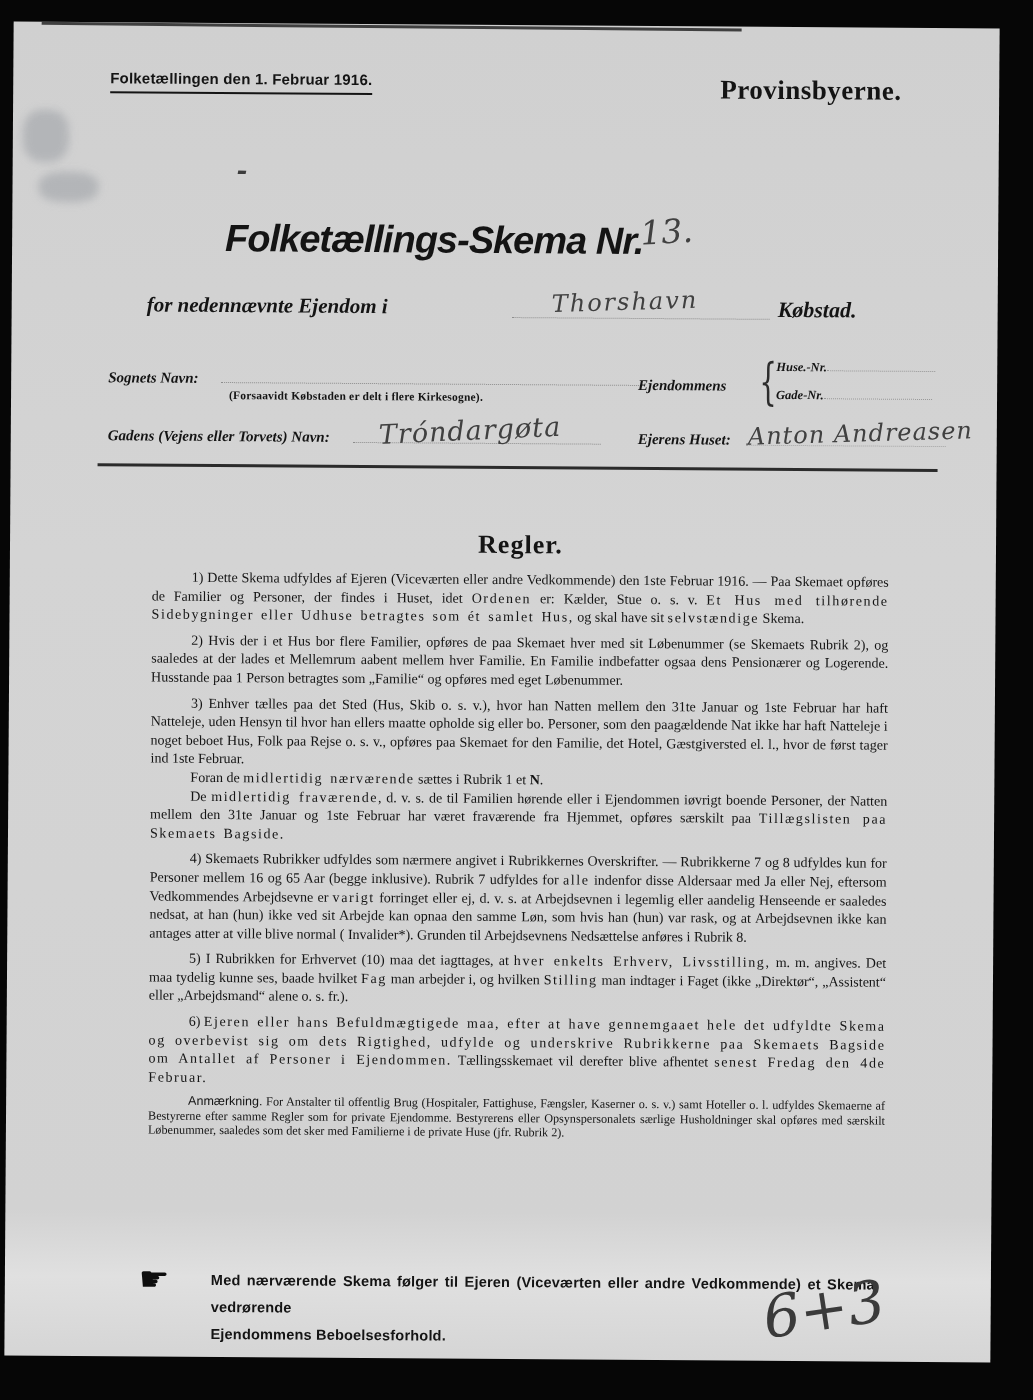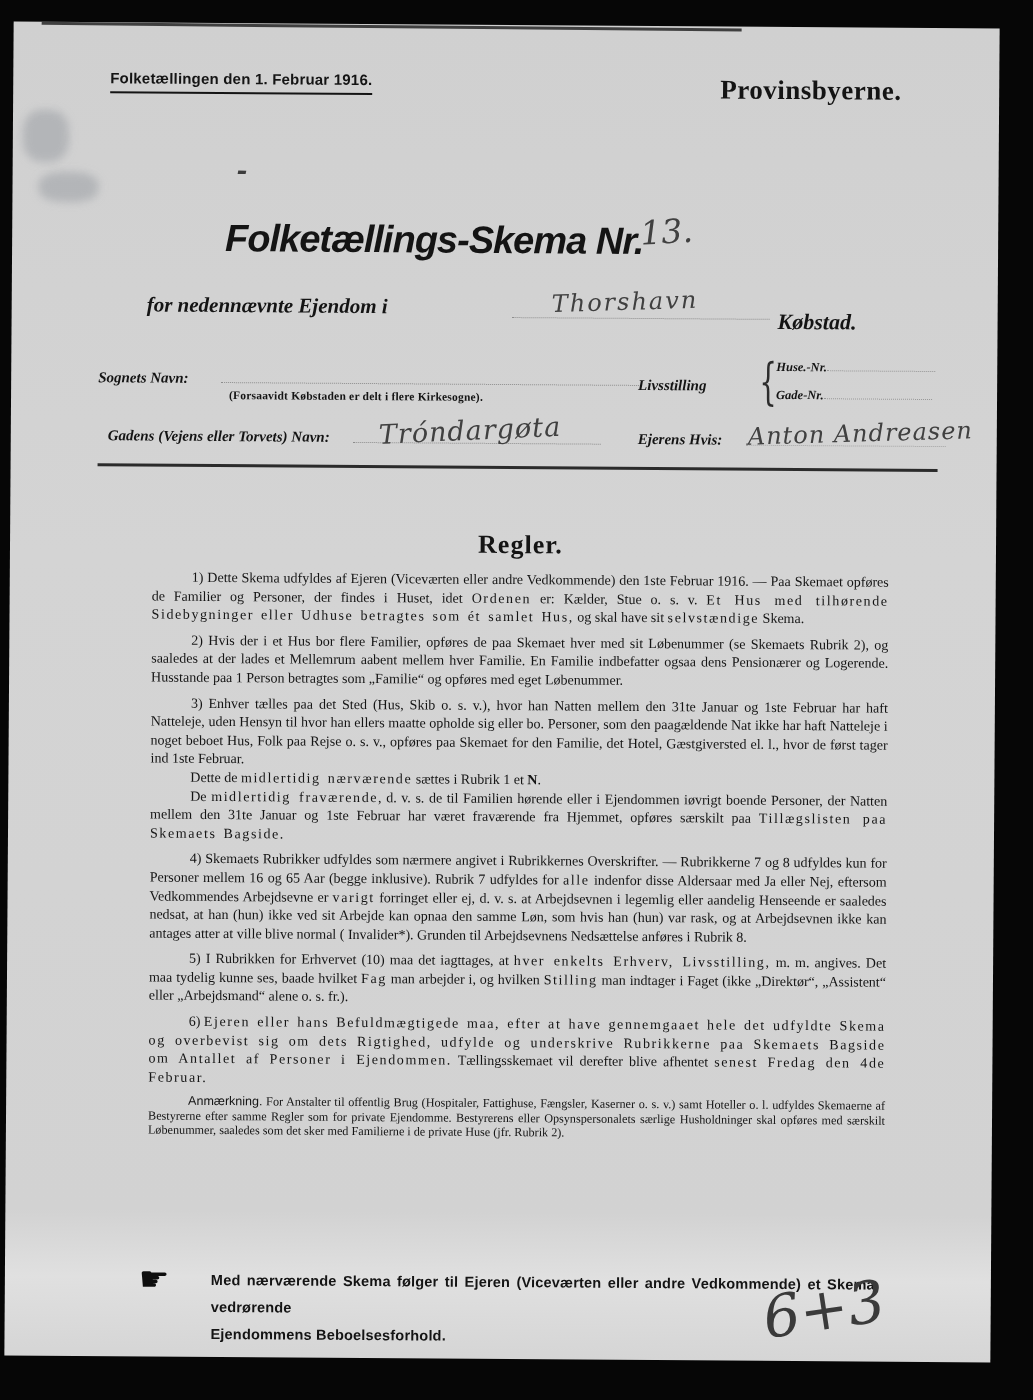--- a/index.html
+++ b/index.html
@@ -20,24 +20,24 @@
                font-size:15px;letter-spacing:.2px;border-bottom:2px solid #141414;padding-bottom:5px;}
   #header-right{left:707px;top:48px;font-weight:bold;font-size:27px;letter-spacing:.5px;}
   #dash-mark{left:224px;top:132px;font-size:26px;color:#3c3c3c;font-weight:bold;}
   #main-title{left:213px;top:194px;font-family:"Liberation Sans",sans-serif;
               font-weight:bold;font-style:italic;font-size:38px;letter-spacing:-1px;}
   .hand{font-family:"DejaVu Serif",serif;font-style:italic;color:#404040;}
   #title-number{left:628px;top:186px;font-size:33px;transform:rotate(-4deg);}
   #subtitle-prefix{left:135px;top:270px;font-weight:bold;font-style:italic;font-size:21px;}
   #subtitle-line{left:500px;top:266px;width:258px;border-bottom:1px dotted #8d8d8d;height:26px;}
   #subtitle-value{left:540px;top:262px;font-size:24px;transform:rotate(-2deg);letter-spacing:2px;}
-  #subtitle-suffix{left:766px;top:282px;font-weight:bold;font-style:italic;font-size:22px;}
+  #subtitle-suffix{left:766px;top:270px;font-weight:bold;font-style:italic;font-size:22px;}
   
   .flabel{font-weight:bold;font-style:italic;font-size:15px;}
-  #sognets-label{left:87px;top:347px;font-family:Liberation Serif, serif;}
+  #sognets-label{left:97px;top:347px;font-family:Liberation Serif, serif;}
   #sognets-line{left:210px;top:339px;width:418px;border-bottom:1px dotted #8d8d8d;height:20px;}
   #sognets-note{left:218px;top:366px;font-weight:bold;font-size:11.5px;letter-spacing:.2px;}
   #ejendommens-label{left:627px;top:351px;}
   #ejendommens-brace{left:741px;top:326px;font-size:50px;font-weight:normal;color:#2c2c2c;
                      transform:scaleX(.55);font-family:"DejaVu Serif",serif;}
   .mini{font-weight:bold;font-style:italic;font-size:12.5px;}
   #matr-row{left:765px;top:333px;}
   #gade-row{left:765px;top:361px;}
   .mini-line{display:inline-block;width:108px;border-bottom:1px dotted #979797;height:10px;}
   #gadens-label{left:97px;top:405px;}
@@ -83,42 +83,42 @@
 
     <div class="abs" id="subtitle-prefix">for nedennævnte Ejendom i</div>
     <div class="abs" id="subtitle-line"></div>
     <div class="abs hand" id="subtitle-value">Thorshavn</div>
     <div class="abs" id="subtitle-suffix">Købstad.</div>
 
     <div class="abs flabel" id="sognets-label">Sognets Navn:</div>
     <div class="abs" id="sognets-line"></div>
     <div class="abs" id="sognets-note">(Forsaavidt Købstaden er delt i flere Kirkesogne).</div>
 
-    <div class="abs flabel" id="ejendommens-label">Livsstilling</div>
+    <div class="abs flabel" id="ejendommens-label">Ejendommens</div>
     <div class="abs" id="ejendommens-brace">{</div>
     <div class="abs mini" id="matr-row"><span>Huse.-Nr.</span><span class="mini-line"></span></div>
     <div class="abs mini" id="gade-row"><span>Gade-Nr.</span><span class="mini-line"></span></div>
 
     <div class="abs flabel" id="gadens-label">Gadens (Vejens eller Torvets) Navn:</div>
     <div class="abs" id="gadens-line"></div>
     <div class="abs hand" id="gadens-value">Tróndargøta</div>
 
-    <div class="abs flabel" id="ejerens-label">Ejerens Hvis:</div>
+    <div class="abs flabel" id="ejerens-label">Ejerens Huset:</div>
     <div class="abs" id="ejerens-line"></div>
     <div class="abs hand" id="ejerens-value">Anton Andreasen</div>
 
     <div class="abs" id="divider"></div>
 
     <div class="abs" id="rules-heading">Regler.</div>
 
     <div class="abs" id="rules">
       <p class="gap"><span>1) Dette Skema udfyldes af Ejeren (Viceværten eller andre Vedkommende) den 1ste Februar 1916. — Paa Skemaet opføres de Familier og Personer, der findes i Huset, idet </span><span class="sp">Ordenen</span><span> er: Kælder, Stue o. s. v. </span><span class="sp">Et Hus med tilhørende Sidebygninger eller Udhuse betragtes som ét samlet Hus,</span><span> og skal have sit </span><span class="sp">selvstændige</span><span> Skema.</span></p>
       <p class="gap"><span>2) Hvis der i et Hus bor flere Familier, opføres de paa Skemaet hver med sit Løbenummer (se Skemaets Rubrik 2), og saaledes at der lades et Mellemrum aabent mellem hver Familie.  En Familie indbefatter ogsaa dens Pensionærer og Logerende.  Husstande paa 1 Person betragtes som „Familie“ og opføres med eget Løbenummer.</span></p>
       <p><span>3) Enhver tælles paa det Sted (Hus, Skib o. s. v.), hvor han Natten mellem den 31te Januar og 1ste Februar har haft Natteleje, uden Hensyn til hvor han ellers maatte opholde sig eller bo.  Personer, som den paagældende Nat ikke har haft Natteleje i noget beboet Hus, Folk paa Rejse o. s. v., opføres paa Skemaet for den Familie, det Hotel, Gæstgiversted el. l., hvor de først tager ind 1ste Februar.</span></p>
-      <p><span>Dette de </span><span class="sp">midlertidig nærværende</span><span> sættes i Rubrik 1 et </span><span class="b">N</span><span>.</span></p>
+      <p><span>Foran de </span><span class="sp">midlertidig nærværende</span><span> sættes i Rubrik 1 et </span><span class="b">N</span><span>.</span></p>
       <p class="gap"><span>De </span><span class="sp">midlertidig fraværende</span><span>, d. v. s. de til Familien hørende eller i Ejendommen iøvrigt boende Personer, der Natten mellem den 31te Januar og 1ste Februar har været fraværende fra Hjemmet, opføres særskilt paa </span><span class="sp">Tillægslisten paa Skemaets Bagside</span><span>.</span></p>
       <p class="gap"><span>4) Skemaets Rubrikker udfyldes som nærmere angivet i Rubrikkernes Overskrifter. — Rubrikkerne 7 og 8 udfyldes kun for Personer mellem 16 og 65 Aar (begge inklusive).  Rubrik 7 udfyldes for </span><span class="sp">alle</span><span> indenfor disse Aldersaar med Ja eller Nej, eftersom Vedkommendes Arbejdsevne er </span><span class="sp">varigt</span><span> forringet eller ej, d. v. s. at Arbejdsevnen i legemlig eller aandelig Henseende er saaledes nedsat, at han (hun) ikke ved sit Arbejde kan opnaa den samme Løn, som hvis han (hun) var rask, og at Arbejdsevnen ikke kan antages atter at ville blive normal ( Invalider*).  Grunden til Arbejdsevnens Nedsættelse anføres i Rubrik 8.</span></p>
       <p class="gap"><span>5) I Rubrikken for Erhvervet (10) maa det iagttages, at </span><span class="sp">hver enkelts Erhverv, Livsstilling,</span><span> m. m. angives.  Det maa tydelig kunne ses, baade hvilket </span><span class="sp">Fag</span><span> man arbejder i, og hvilken </span><span class="sp">Stilling</span><span> man indtager i Faget (ikke „Direktør“, „Assistent“ eller „Arbejdsmand“ alene o. s. fr.).</span></p>
       <p class="gap"><span>6) </span><span class="sp">Ejeren eller hans Befuldmægtigede maa, efter at have gennemgaaet hele det udfyldte Skema og overbevist sig om dets Rigtighed, udfylde og underskrive Rubrikkerne paa Skemaets Bagside om Antallet af Personer i Ejendommen.</span><span>  Tællingsskemaet vil derefter blive afhentet </span><span class="sp">senest Fredag den 4de Februar.</span></p>
       <p id="remark"><span class="lb">Anmærkning.</span><span>  For Anstalter til offentlig Brug (Hospitaler, Fattighuse, Fængsler, Kaserner o. s. v.) samt Hoteller o. l. udfyldes Skemaerne af Bestyrerne efter samme Regler som for private Ejendomme.  Bestyrerens eller Opsynspersonalets særlige Husholdninger skal opføres med særskilt Løbenummer, saaledes som det sker med Familierne i de private Huse (jfr. Rubrik 2).</span></p>
     </div>
 
     <div class="abs" id="manicule">☛</div>
     <div class="abs" id="footer-note">
       <div class="l1">Med nærværende Skema følger til Ejeren (Viceværten eller andre Vedkommende) et Skema vedrørende</div>

